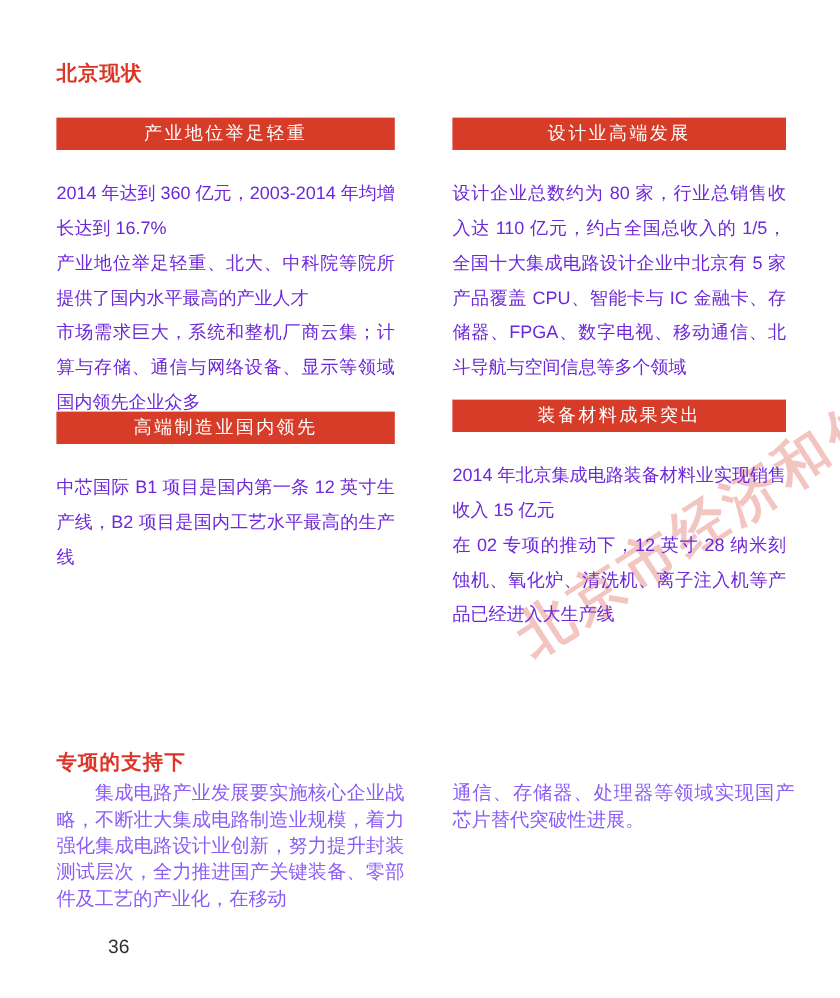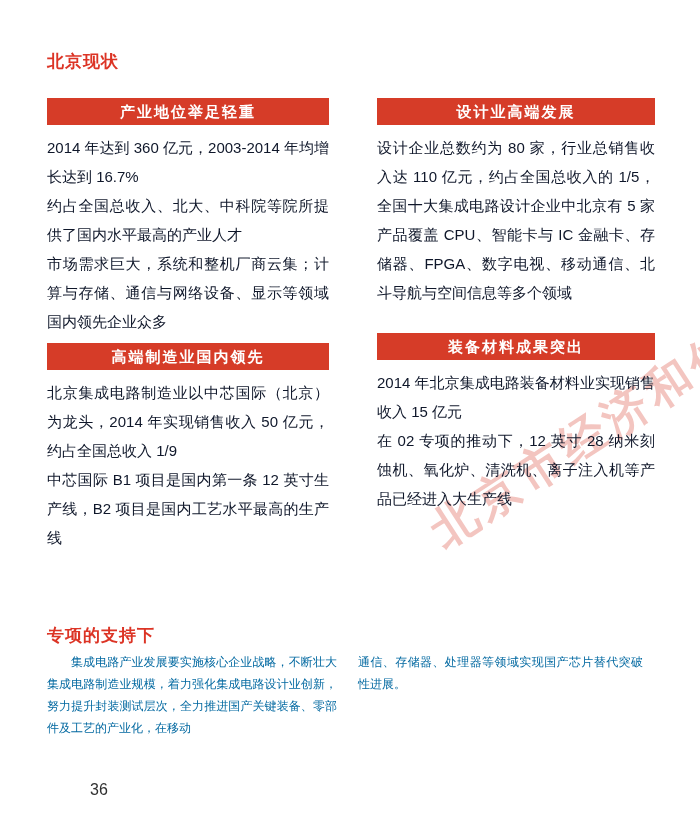--- a/index.html
+++ b/index.html
@@ -15,34 +15,34 @@
   }
   #page-title{top:50px;}
   #tech-title{top:624px;}
   .section{position:absolute;z-index:1;}
   #sec1{left:47px;top:98px;width:282px;}
   #sec2{left:377px;top:98px;width:278px;}
   #sec3{left:47px;top:343px;width:282px;}
   #sec4{left:377px;top:333px;width:278px;}
   .sec-bar{
     height:27px;background:#d63c28;color:#ffffff;
-    font-weight:bold;font-size:15px;text-align:center;
+    font-weight:normal;font-size:15px;text-align:center;
     line-height:27px;letter-spacing:2px;
   }
   .sec-body{
-    margin-top:8px;color:#0f172a;font-size:15px;line-height:29px;
+    margin-top:22px;color:#6d28d9;font-size:15px;line-height:29px;
     text-align:justify;
   }
   .sec-body p{margin:0;}
   .tech-col{
     position:absolute;top:651px;z-index:1;
-    color:#0369a1;font-size:12px;line-height:22px;text-align:justify;
+    color:#8b5cf6;font-size:16px;line-height:22px;text-align:justify;
   }
   #tech-left{left:47px;width:290px;text-indent:2em;}
-  #tech-right{left:358px;width:285px;}
+  #tech-right{left:377px;width:285px;}
   #watermark{
     position:absolute;left:435px;top:507px;z-index:0;
     font-size:46px;line-height:56px;font-weight:bold;
     color:rgba(214,62,48,0.30);
     letter-spacing:5px;white-space:nowrap;
     transform:rotate(-33deg);transform-origin:0 50%;
     pointer-events:none;
   }
   #page-number{
     position:absolute;left:46px;top:781px;z-index:1;
@@ -55,40 +55,39 @@
 <div id="watermark">北京市经济和信</div>
 
 <div id="page-title" class="h-red">北京现状</div>
 
 <div id="sec1" class="section">
   <div class="sec-bar">
     <span>产业地位举足轻重</span>
   </div>
   <div class="sec-body">
       <p>2014 年达到 360 亿元，2003-2014 年均增长达到 16.7%</p>
-      <p>约占全国总收入、北大、中科院等院所提供了国内水平最高的产业人才</p>
+      <p>产业地位举足轻重、北大、中科院等院所提供了国内水平最高的产业人才</p>
       <p>市场需求巨大，系统和整机厂商云集；计算与存储、通信与网络设备、显示等领域国内领先企业众多</p>
     </div>
 </div>
 
 <div id="sec2" class="section">
   <div class="sec-bar">
     <span>设计业高端发展</span>
   </div>
   <div class="sec-body">
       <p>设计企业总数约为 80 家，行业总销售收入达 110 亿元，约占全国总收入的 1/5，全国十大集成电路设计企业中北京有 5 家产品覆盖 CPU、智能卡与 IC 金融卡、存储器、FPGA、数字电视、移动通信、北斗导航与空间信息等多个领域</p>
     </div>
 </div>
 
 <div id="sec3" class="section">
   <div class="sec-bar">
     <span>高端制造业国内领先</span>
   </div>
   <div class="sec-body">
-      <p>北京集成电路制造业以中芯国际（北京）为龙头，2014 年实现销售收入 50 亿元，约占全国总收入 1/9</p>
       <p>中芯国际 B1 项目是国内第一条 12 英寸生产线，B2 项目是国内工艺水平最高的生产线</p>
     </div>
 </div>
 
 <div id="sec4" class="section">
   <div class="sec-bar">
     <span>装备材料成果突出</span>
   </div>
   <div class="sec-body">
       <p>2014 年北京集成电路装备材料业实现销售收入 15 亿元</p>

